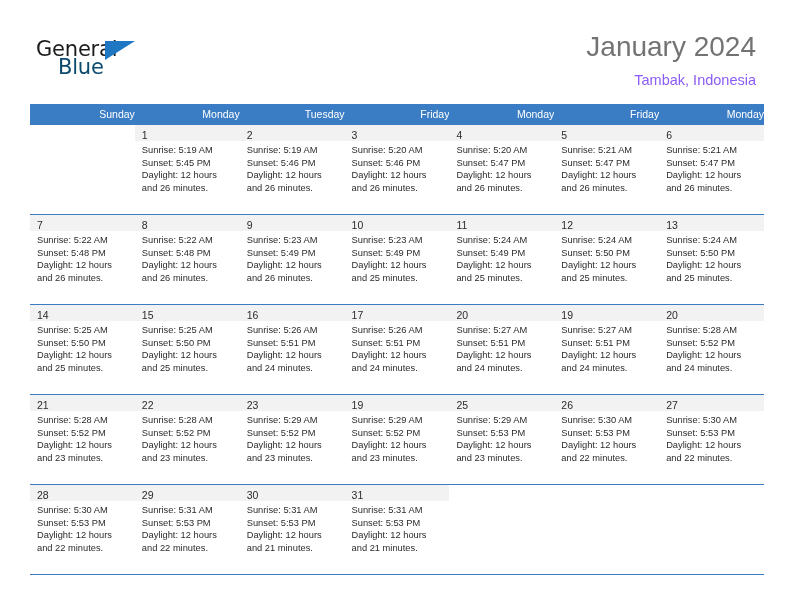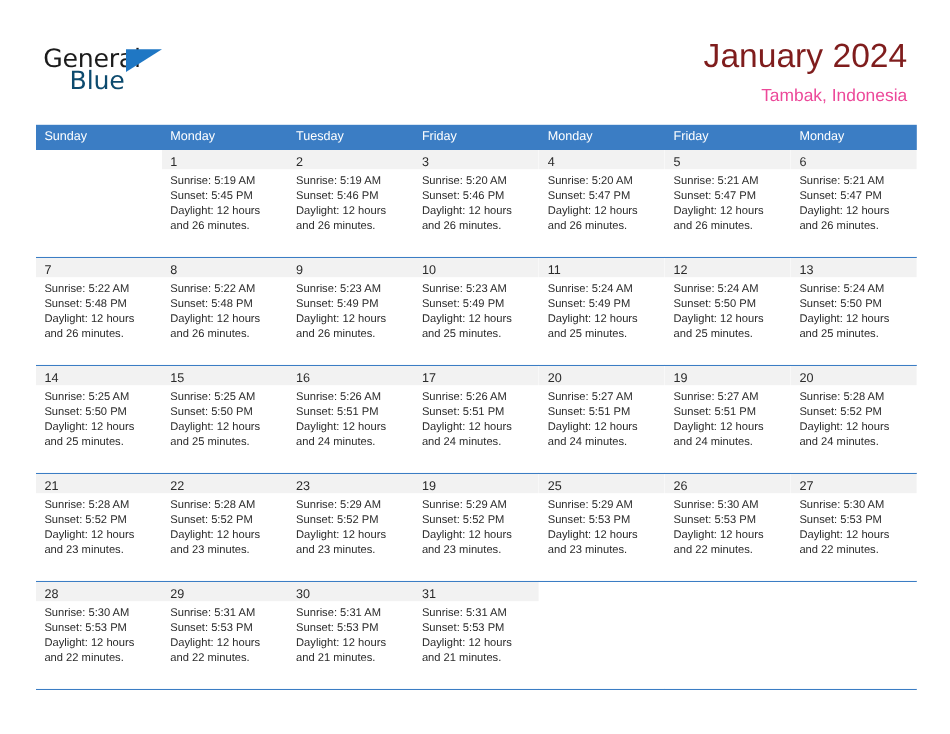--- a/index.html
+++ b/index.html
@@ -67,29 +67,29 @@
   }
 
   .title-block {
     position: absolute;
     right: 36px;
     top: 30px;
     text-align: right;
   }
   .cal-title {
     font-size: 28px;
-    color: #7f1d1d;
+    color: #737373;
     line-height: 34px;
     white-space: nowrap;
     font-weight: normal;
     margin: 0;
   }
   .cal-subtitle {
     font-size: 14.5px;
-    color: #ec4899;
+    color: #8b5cf6;
     line-height: 20px;
     margin-top: 6px;
     white-space: nowrap;
   }
 
   
   .calendar {
     position: absolute;
     left: 30px;
     top: 104px;
@@ -103,20 +103,21 @@
   }
   .weekday {
     flex: 1 1 0;
     color: #ffffff;
     font-size: 10.5px;
     line-height: 21px;
     padding-left: 7px;
     box-sizing: border-box;
     white-space: nowrap;
     overflow: hidden;
+    text-align: right;
   }
 
   .week-row {
     display: flex;
     width: 734px;
     border-top: 1px solid #3b7dc4;
     box-sizing: border-box;
   }
   .week-row.first { border-top: none; }
 

